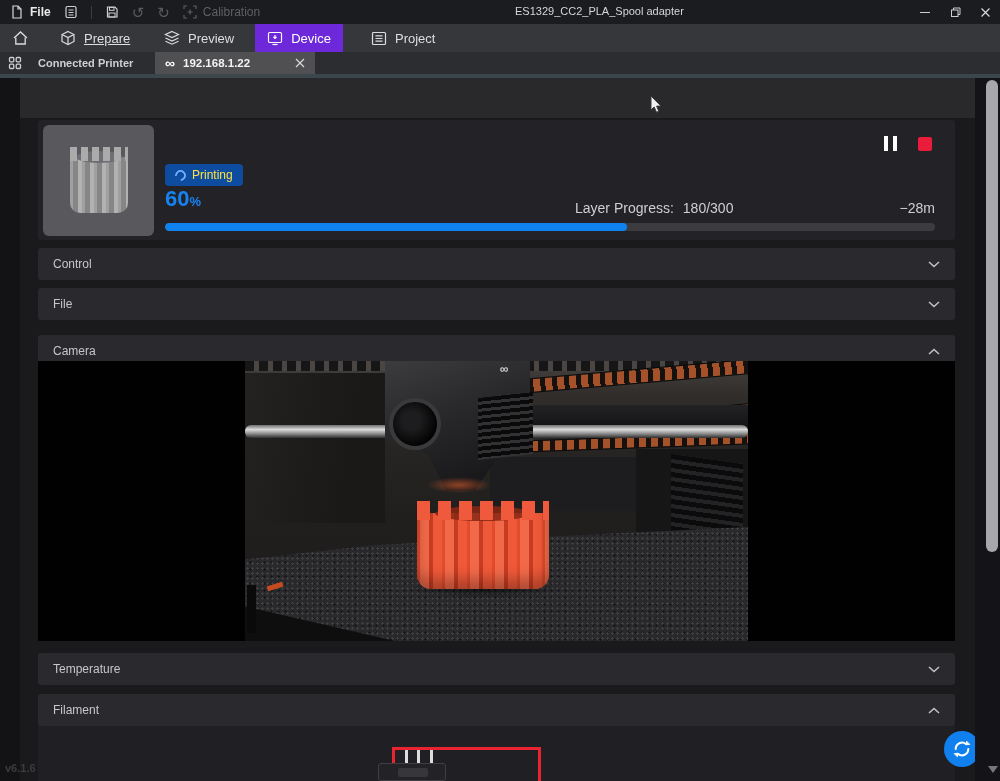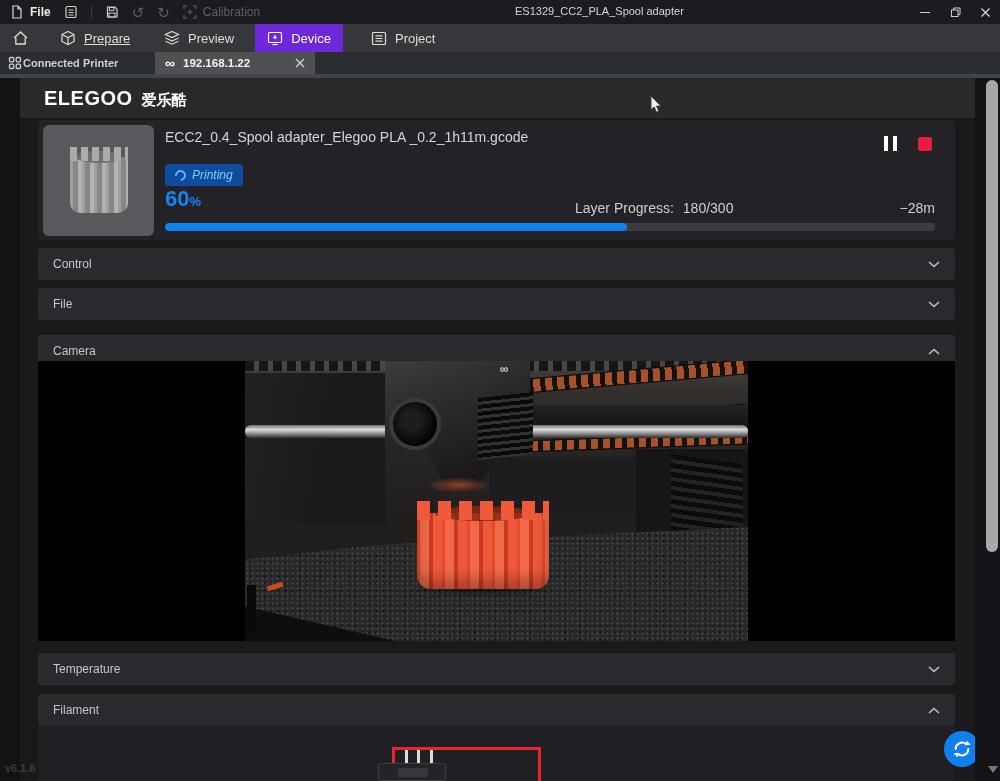--- a/index.html
+++ b/index.html
@@ -24,21 +24,21 @@
   .nav { position:absolute; left:0; top:24px; width:1000px; height:28px; background:#36373b; }
   .nav-item { position:absolute; top:0; height:28px; display:flex; align-items:center; gap:8px; color:#dedede; font-size:13px; }
   .nav-home { left:12px; }
   .nav-prepare { left:60px;text-decoration:underline; }
   .nav-preview { left:164px; }
   .nav-device { left:255px; width:88px; justify-content:center; background:#6d28d9; color:#fff; }
   .nav-project { left:371px; }
 
   
   .tabstrip { position:absolute; left:0; top:52px; width:1000px; height:22px; background:#2c2d30; }
-  .ts-connected { position:absolute; left:8px; top:0; height:22px; display:flex; align-items:center; gap:1px; font-size:11px; font-weight:bold; color:#d0d0d2; }
+  .ts-connected { position:absolute; left:8px; top:0; height:22px; display:flex; align-items:center; gap:16px; font-size:11px; font-weight:bold; color:#d0d0d2; }
   .ts-tab { position:absolute; left:155px; top:0; width:160px; height:22px; background:#505053; display:flex; align-items:center; padding:0 10px; }
   .ts-inf { font-size:14px; font-weight:bold; color:#fff; line-height:1; }
   .ts-ip { font-size:11.5px; font-weight:bold; color:#f2f2f2; margin-left:8px; }
   .ts-close { margin-left:auto; display:flex; }
   .strip-sep { position:absolute; left:0; top:74px; width:1000px; height:4px; background:#3b464d; }
 
   
   .content { position:absolute; left:0; top:78px; width:1000px; height:703px; background:#131316; }
   .main-bg { position:absolute; left:20px; top:0; width:955px; height:703px; background:#1a1a1d; }
 
@@ -52,21 +52,21 @@
   
   .card { position:absolute; left:38px; top:42px; width:917px; height:120px; background:#232327; border-radius:3px; }
   .thumb { position:absolute; left:5px; top:5px; width:111px; height:111px; background:#59595d; border-radius:6px; overflow:hidden; }
   .gmodel { position:absolute; left:27px; top:22px; width:58px; height:66px; }
   .g-teeth { position:absolute; left:0; top:0; width:100%; height:14px; background:repeating-linear-gradient(90deg,#ababab 0 7px, rgba(0,0,0,0) 7px 11px); }
   .g-hole { position:absolute; left:10%; top:4px; width:80%; height:12px; border-radius:50%; background:#6e6e73; }
   .g-body { position:absolute; left:0; top:10px; bottom:0; width:100%; background:repeating-linear-gradient(90deg,#a0a0a0 0 3px,#868686 3px 8px,#b2b2b2 8px 12px); border-radius:0 0 10px 10px; }
   .fname { position:absolute; left:127px; top:9px; font-size:14px; color:#d5d5d8; }
   .badge { position:absolute; left:127px; top:44px; height:22px; background:#0d4c9e; border-radius:4px; display:flex; align-items:center; gap:6px; padding:0 10px; }
   .spinner { width:11px; height:11px; border:2px solid #6fb0ff; border-bottom-color:transparent; border-radius:50%; transform:rotate(40deg); }
-  .badge-label { font-size:12px; color:#7dd3fc;font-style:italic; }
+  .badge-label { font-size:12px; color:#fde047; }
   .pct { position:absolute; left:127px; top:68px; display:flex; align-items:flex-end; color:#1583f2; }
   .pct-num { font-size:22px; font-weight:800; line-height:1; }
   .pct-unit { font-size:13px; font-weight:700; padding-bottom:1px; }
   .layer { position:absolute; left:537px; top:80px; font-size:14px; color:#cfcfd1; display:flex; gap:9px; }
   .eta { position:absolute; right:20px; top:80px; font-size:14px; color:#cfcfd1; }
   .pbar { position:absolute; left:127px; right:20px; top:103px; height:8px; background:#3c3c40; border-radius:4px; overflow:hidden; }
   .pfill { height:100%; background:#0f82f0; border-radius:4px; }
   .pause { position:absolute; right:58px; top:16px; display:flex; gap:5px; }
   .pause i { display:block; width:4px; height:15px; background:#fff; }
   .stop { position:absolute; right:23px; top:17px; width:14px; height:14px; background:#ea1c3c; border-radius:2px; }
@@ -263,35 +263,30 @@
           </svg>
       </span>
     </div>
   </div>
   <div class="strip-sep"></div>
 
   <div class="content">
     <div class="main-bg"></div>
 
     <div class="appheader">
-      <div class="brand">
-        <span class="brand-en">ELEGOO</span>
-        <span class="brand-cn">爱乐酷</span>
-      </div>
     </div>
 
     <div class="card">
       <div class="thumb">
         <div class="gmodel">
           <div class="g-body"></div>
           <div class="g-hole"></div>
           <div class="g-teeth"></div>
         </div>
       </div>
-      <div class="fname">ECC2_0.4_Spool adapter_Elegoo PLA _0.2_1h11m.gcode</div>
       <div class="badge">
         <span class="spinner"></span>
         <span class="badge-label">Printing</span>
       </div>
       <div class="pct">
         <span class="pct-num">60</span>
         <span class="pct-unit">%</span>
       </div>
       <div class="layer">
         <span>Layer Progress:</span>

